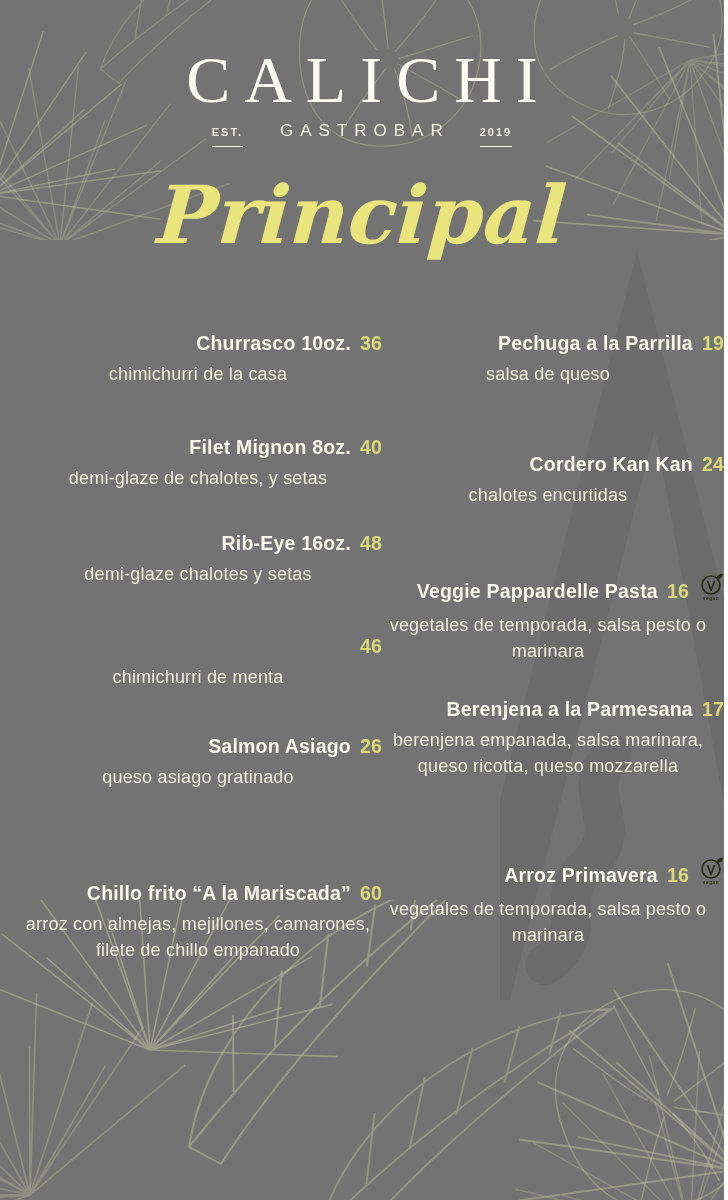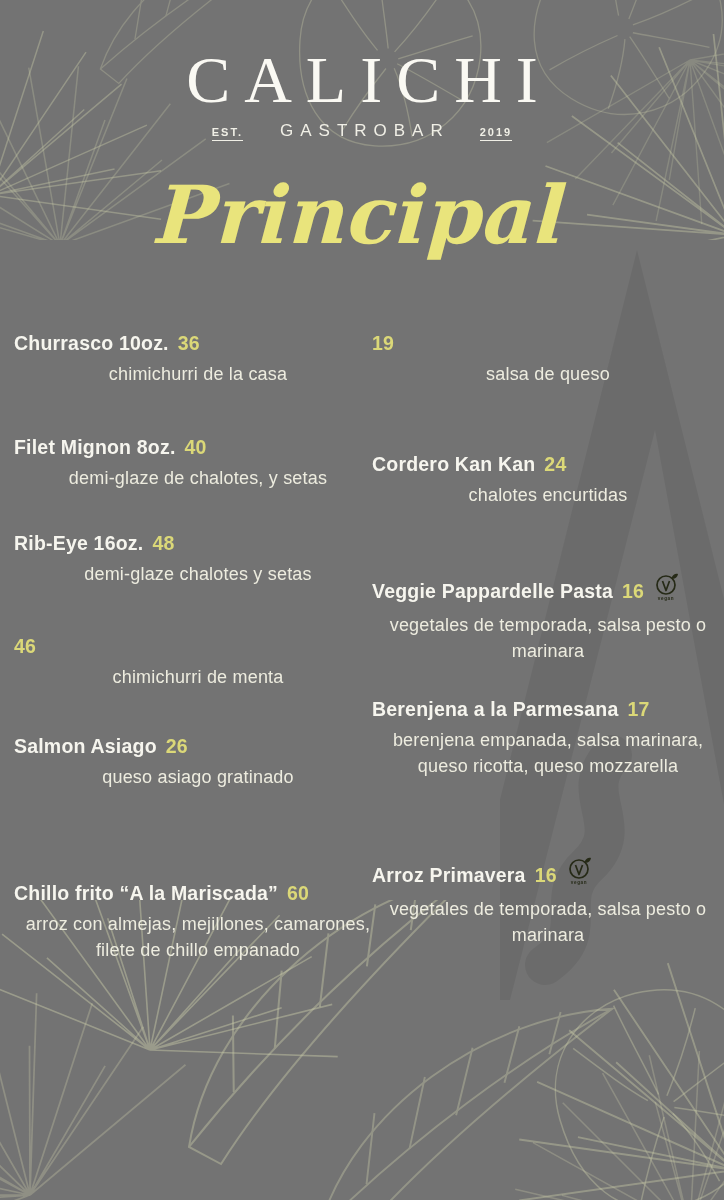--- a/index.html
+++ b/index.html
@@ -19,37 +19,37 @@
     font-family:"Liberation Serif", serif;font-weight:400;
     font-size:66px;color:#faf9f3;letter-spacing:14px;text-indent:14px;
   }
   .logo-sub{
     position:absolute;top:121px;left:0;right:0;
     display:flex;justify-content:center;align-items:baseline;gap:30px;
     color:#f0efe6;
   }
   .logo-sub .small{
     font-size:11px;letter-spacing:2px;font-weight:700;
-    border-bottom:1.5px solid #f0efe6;padding-bottom:2px;
+    border-bottom:1.5px solid #f0efe6;padding-bottom:8px;
   }
   .logo-sub .gastrobar{
     font-size:17px;letter-spacing:7px;text-indent:7px;font-weight:500;
   }
   
   .section-title{
     position:absolute;top:168px;left:0;right:0;text-align:center;
     font-family:"DejaVu Serif", serif;font-style:italic;font-weight:700;
     font-size:80px;color:#e9e47c;transform:skewX(-4deg);
   }
   
   .menu-item{position:absolute;text-align:center;}
   .col-left{left:14px;width:368px;}
   .col-right{left:372px;width:352px;}
   .item-title{
-    display:flex;justify-content:flex-start;align-items:center;gap:9px;
+    display:flex;justify-content:flex-end;align-items:center;gap:9px;
     font-size:19.5px;font-weight:700;color:#f6f5ee;letter-spacing:.2px;
     margin-bottom:6px;
   }
   .price{color:#dbd878;}
   .item-desc{
     font-size:18px;font-weight:400;color:#edecdf;
     line-height:26px;letter-spacing:.2px;
   }
   .vegan-badge{transform:translateY(-4px);flex:0 0 auto;}
   
@@ -154,20 +154,21 @@
   <div class="menu-item col-left l5">
     <div class="item-title">
       <span>Chillo frito “A la Mariscada”</span>
       <span class="price">60</span>
     </div>
     <div class="item-desc">arroz con almejas, mejillones, camarones, filete de chillo empanado</div>
   </div>
 
   <div class="menu-item col-right r0">
     <div class="item-title">
+      <span>Pechuga a la Parrilla</span>
       <span class="price">19</span>
     </div>
     <div class="item-desc">salsa de queso</div>
   </div>
 
   <div class="menu-item col-right r1">
     <div class="item-title">
       <span>Cordero Kan Kan</span>
       <span class="price">24</span>
     </div>

